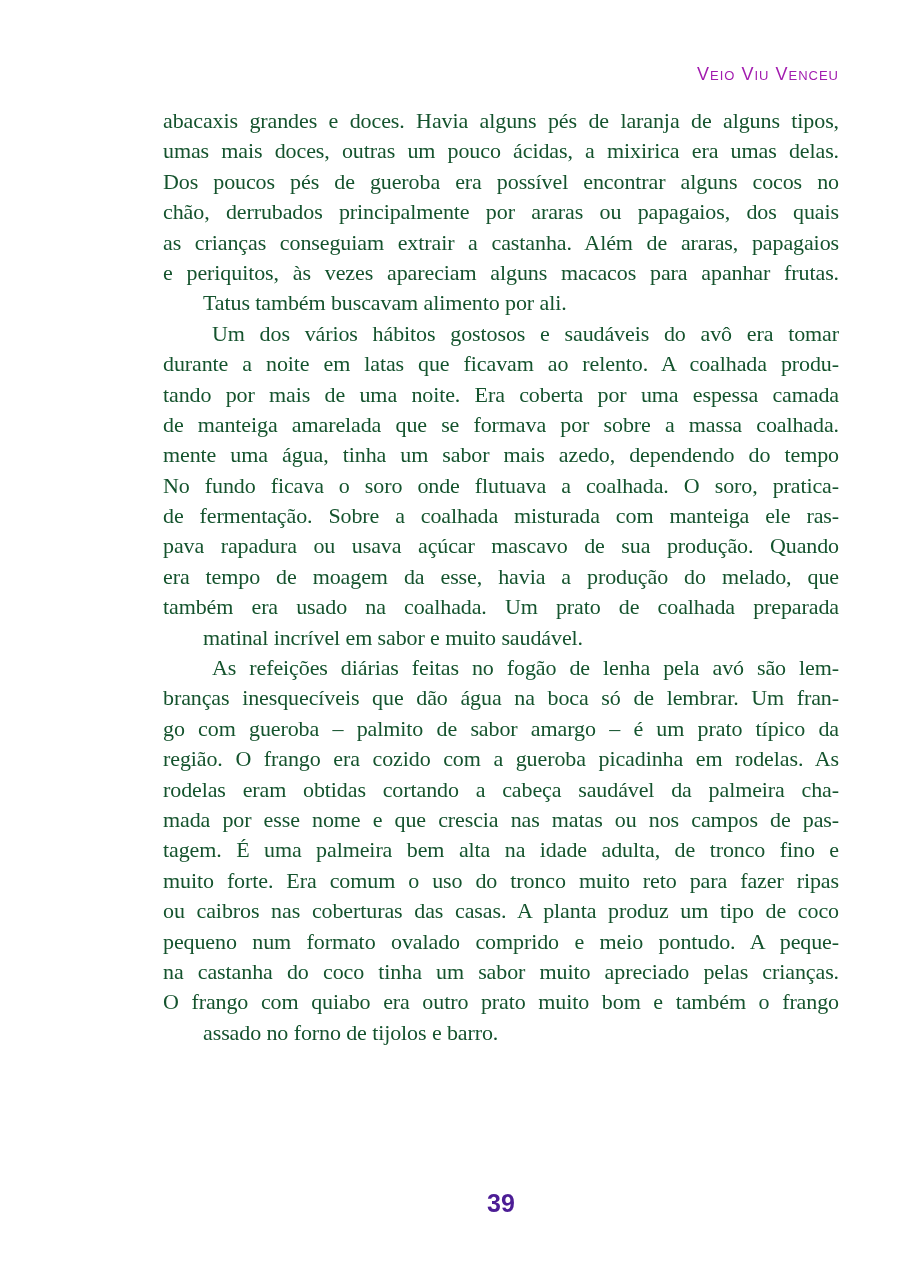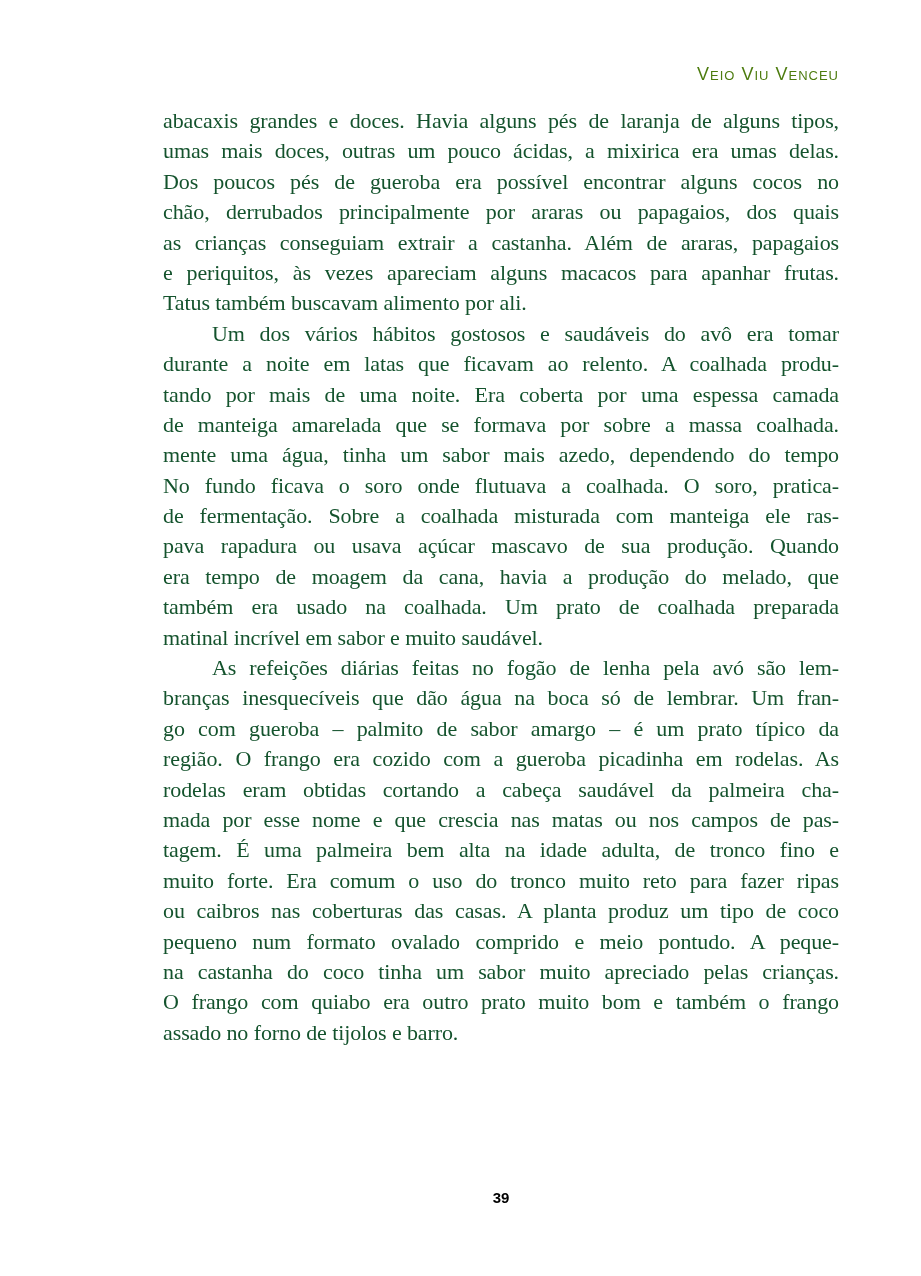--- a/index.html
+++ b/index.html
@@ -18,55 +18,56 @@
   .running-header {
     position: absolute;
     top: 64px;
     left: 163px;
     width: 676px;
     text-align: right;
     font-family: "Liberation Sans", "DejaVu Sans", sans-serif;
     font-variant: small-caps;
     font-size: 18px;
     letter-spacing: 1px;
-    color: #4d7c0f;
+    color: #a21caf;
   }
   .body-text {
     position: absolute;
     top: 106px;
     left: 163px;
     width: 676px;
     font-size: 22px;
     line-height: 30.4px;
     color: #14532d;
     letter-spacing: -0.1px;
   }
   .line {
     height: 30.4px;
     overflow: hidden;
     text-align: justify;
     text-align-last: justify;
     white-space: normal;
   }
   .line.last {
     text-align-last: left;
+    margin-left: 40px;
   }
   .line.indent {
     text-indent: 49px;
   }
   .page-number {
     position: absolute;
     top: 1189px;
     left: 163px;
     width: 676px;
     text-align: center;
     font-family: "Liberation Sans", "DejaVu Sans", sans-serif;
-    font-size: 15px;
+    font-size: 25px;
     font-weight: 600;
-    color: #000000;
+    color: #4c1d95;
   }
 </style>
 </head>
 <body>
 
 <div class="page">
   <div class="running-header">Veio Viu Venceu</div>
 
   <div class="body-text" id="body-text">
       <div class="line">abacaxis grandes e doces. Havia alguns pés de laranja de alguns tipos,</div>
@@ -77,21 +78,21 @@
       <div class="line">e periquitos, às vezes apareciam alguns macacos para apanhar frutas.</div>
       <div class="line last">Tatus também buscavam alimento por ali.</div>
       <div class="line indent">Um dos vários hábitos gostosos e saudáveis do avô era tomar</div>
       <div class="line">durante a noite em latas que ficavam ao relento. A coalhada produ-</div>
       <div class="line">tando por mais de uma noite. Era coberta por uma espessa camada</div>
       <div class="line">de manteiga amarelada que se formava por sobre a massa coalhada.</div>
       <div class="line">mente uma água, tinha um sabor mais azedo, dependendo do tempo</div>
       <div class="line">No fundo ficava o soro onde flutuava a coalhada. O soro, pratica-</div>
       <div class="line">de fermentação. Sobre a coalhada misturada com manteiga ele ras-</div>
       <div class="line">pava rapadura ou usava açúcar mascavo de sua produção. Quando</div>
-      <div class="line">era tempo de moagem da cana, havia a produção do melado, que</div>
+      <div class="line">era tempo de moagem da esse, havia a produção do melado, que</div>
       <div class="line">também era usado na coalhada. Um prato de coalhada preparada</div>
       <div class="line last">matinal incrível em sabor e muito saudável.</div>
       <div class="line indent">As refeições diárias feitas no fogão de lenha pela avó são lem-</div>
       <div class="line">branças inesquecíveis que dão água na boca só de lembrar. Um fran-</div>
       <div class="line">go com gueroba – palmito de sabor amargo – é um prato típico da</div>
       <div class="line">região. O frango era cozido com a gueroba picadinha em rodelas. As</div>
       <div class="line">rodelas eram obtidas cortando a cabeça saudável da palmeira cha-</div>
       <div class="line">mada por esse nome e que crescia nas matas ou nos campos de pas-</div>
       <div class="line">tagem. É uma palmeira bem alta na idade adulta, de tronco fino e</div>
       <div class="line">muito forte. Era comum o uso do tronco muito reto para fazer ripas</div>

